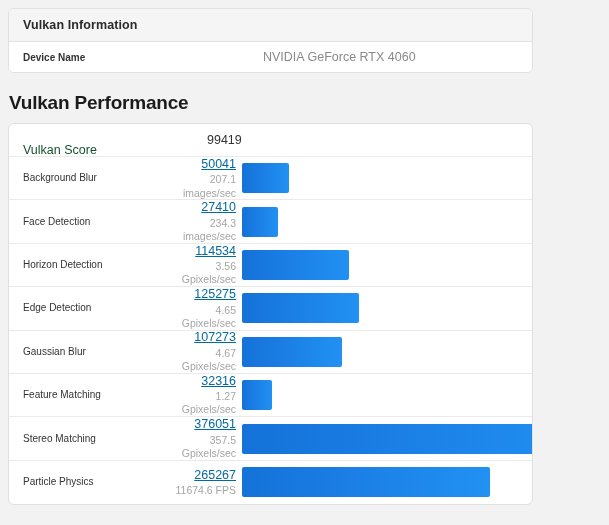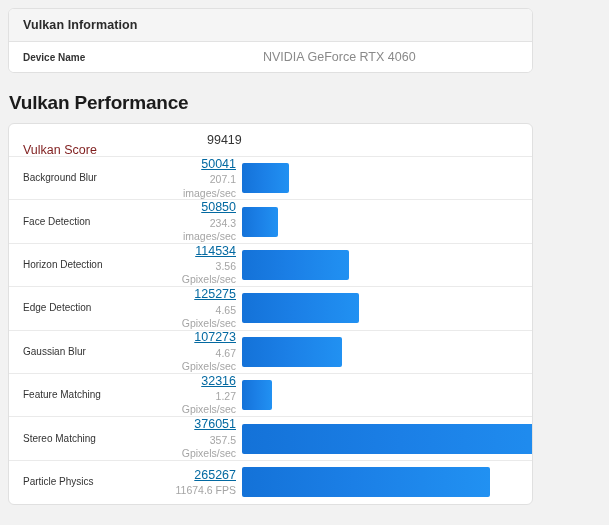--- a/index.html
+++ b/index.html
@@ -82,21 +82,21 @@
 
   .score-row {
     height: 33px;
     display: flex;
     align-items: center;
     padding: 0 14px;
     border-bottom: 1px solid #eaeaea;
   }
   .score-label {
     font-size: 12.5px;
-    color: #7f1d1d;
+    color: #14532d;
     flex: 0 0 184px;
     margin-top: 20px;
   }
   .score-value {
     font-size: 12.5px;
     color: #333;
   }
 
   .bench-row {
     height: 43.4px;
@@ -180,21 +180,21 @@
             <span class="bench-score">50041</span>
             <span class="bench-rate">207.1 images/sec</span>
           </div>
           <div class="bar-track">
             <div class="bar" style="width: 46.7px;"></div>
           </div>
         </div>
         <div class="bench-row">
           <div class="bench-name">Face Detection</div>
           <div class="bench-numbers">
-            <span class="bench-score">50850</span>
+            <span class="bench-score">27410</span>
             <span class="bench-rate">234.3 images/sec</span>
           </div>
           <div class="bar-track">
             <div class="bar" style="width: 35.9px;"></div>
           </div>
         </div>
         <div class="bench-row">
           <div class="bench-name">Horizon Detection</div>
           <div class="bench-numbers">
             <span class="bench-score">114534</span>

